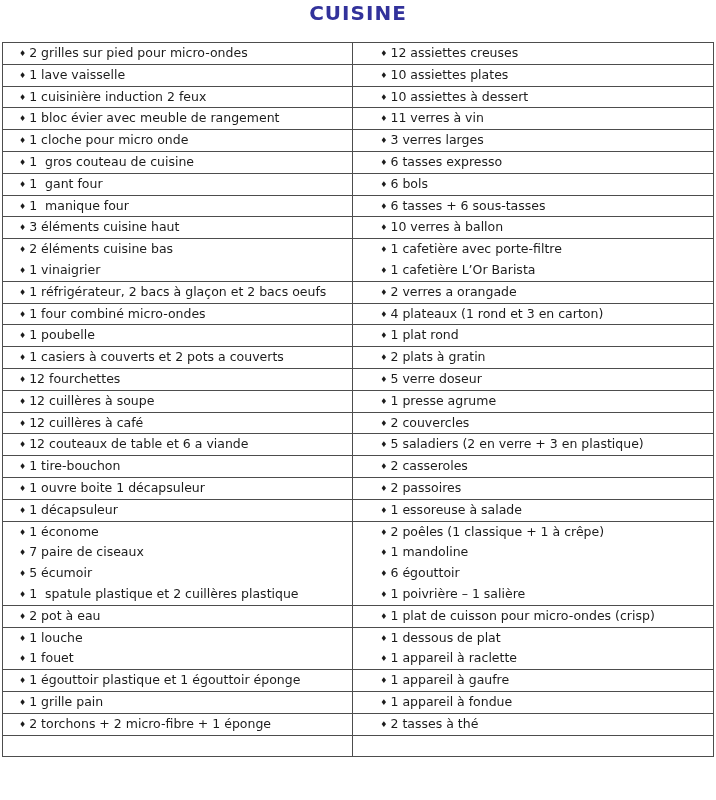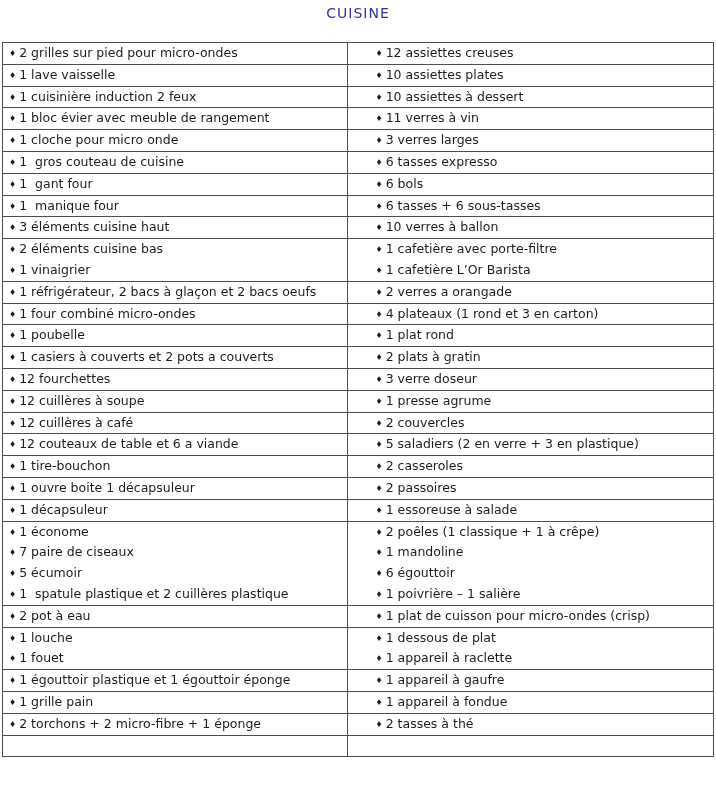--- a/index.html
+++ b/index.html
@@ -11,42 +11,42 @@
     position: relative;
     width: 716px;
     height: 800px;
     background: #ffffff;
     overflow: hidden;
     font-family: "DejaVu Sans", sans-serif;
   }
   .doc-title {
     margin-top: 3px;
     text-align: center;
-    font-size: 14px;
-    font-weight: normal;
+    font-size: 20px;
+    font-weight: bold;
     letter-spacing: 1px;
     line-height: 20px;
     color: #32329b;
   }
   table.inventory {
     position: absolute;
     top: 42px;
     left: 2px;
     width: 712px;
     border-collapse: collapse;
     table-layout: fixed;
   }
   table.inventory td {
     border: 1px solid #4d4d4d;
     vertical-align: middle;
     padding: 0;
     width: 50%;
     background: #ffffff;
   }
-  td.cell.left  { padding-left: 6px;  }
+  td.cell.left  { padding-left: 16px;  }
   td.cell.right { padding-left: 27px; }
   .line {
     height: 20.8px;
     line-height: 20.8px;
     white-space: pre;
     overflow: hidden;
     font-size: 12.5px;
     color: #1c1c1c;
   }
   .bullet {
@@ -180,21 +180,21 @@
           </td>
           <td class="cell right">
             <div class="line"><span class="bullet">♦</span><span>2 plats à gratin</span></div>
           </td>
         </tr>
         <tr>
           <td class="cell left">
             <div class="line"><span class="bullet">♦</span><span>12 fourchettes</span></div>
           </td>
           <td class="cell right">
-            <div class="line"><span class="bullet">♦</span><span>3 verre doseur</span></div>
+            <div class="line"><span class="bullet">♦</span><span>5 verre doseur</span></div>
           </td>
         </tr>
         <tr>
           <td class="cell left">
             <div class="line"><span class="bullet">♦</span><span>12 cuillères à soupe</span></div>
           </td>
           <td class="cell right">
             <div class="line"><span class="bullet">♦</span><span>1 presse agrume</span></div>
           </td>
         </tr>

